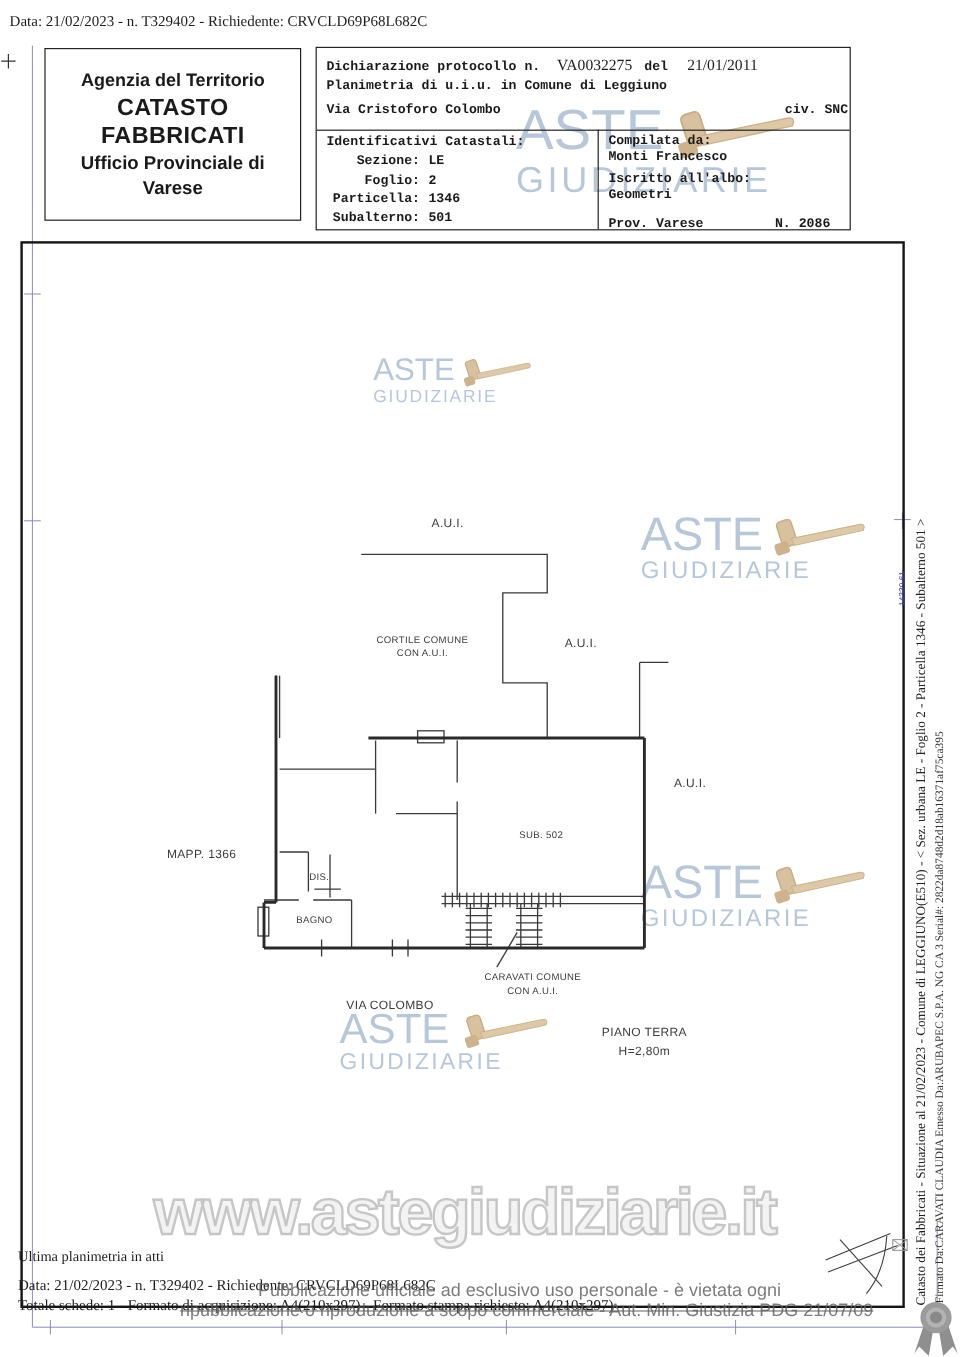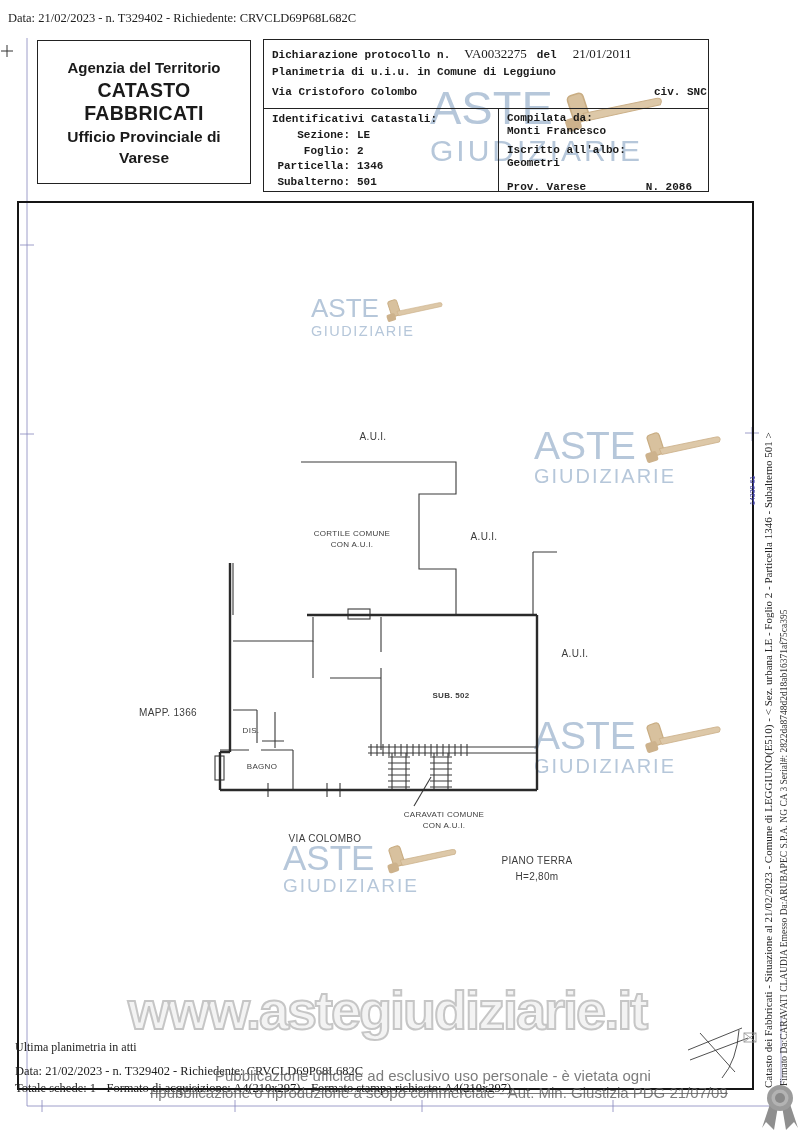--- a/index.html
+++ b/index.html
@@ -282,23 +282,23 @@
       <path d="M220 790 H537"></path>
       <path d="M230 563 V752 M220 752 H230 M220 752 V790"></path>
     </g>
   </svg>
 
   <div class="plab mid" style="left:373px; top:432px;">A.U.I.</div>
   <div class="plab" style="left:352px; top:530px;">CORTILE COMUNE</div>
   <div class="plab" style="left:352px; top:541px;">CON A.U.I.</div>
   <div class="plab mid" style="left:484px; top:532px;">A.U.I.</div>
   <div class="plab mid" style="left:575px; top:649px;">A.U.I.</div>
-  <div class="plab" style="left:451px; top:692px;font-weight:bold;">SUB. 502</div>
+  <div class="plab" style="left:451px; top:692px;">SUB. 502</div>
   <div class="plab mid" style="left:168px; top:708px;">MAPP. 1366</div>
-  <div class="plab" style="left:251px; top:727px;">DIS.</div>
+  <div class="plab" style="left:251px; top:727px;padding-left:30px;">DIS.</div>
   <div class="plab" style="left:262px; top:763px;">BAGNO</div>
   <div class="plab" style="left:444px; top:811px;">CARAVATI COMUNE</div>
   <div class="plab" style="left:444px; top:822px;">CON A.U.I.</div>
   <div class="plab big" style="left:325px; top:834px;">VIA COLOMBO</div>
   <div class="plab big" style="left:537px; top:856px;">PIANO TERRA</div>
   <div class="plab big" style="left:537px; top:872px;">H=2,80m</div>
 
   <div class="www-wm">www.astegiudiziarie.it</div>
 
   <div class="foot f1 serif">Ultima planimetria in atti</div>

